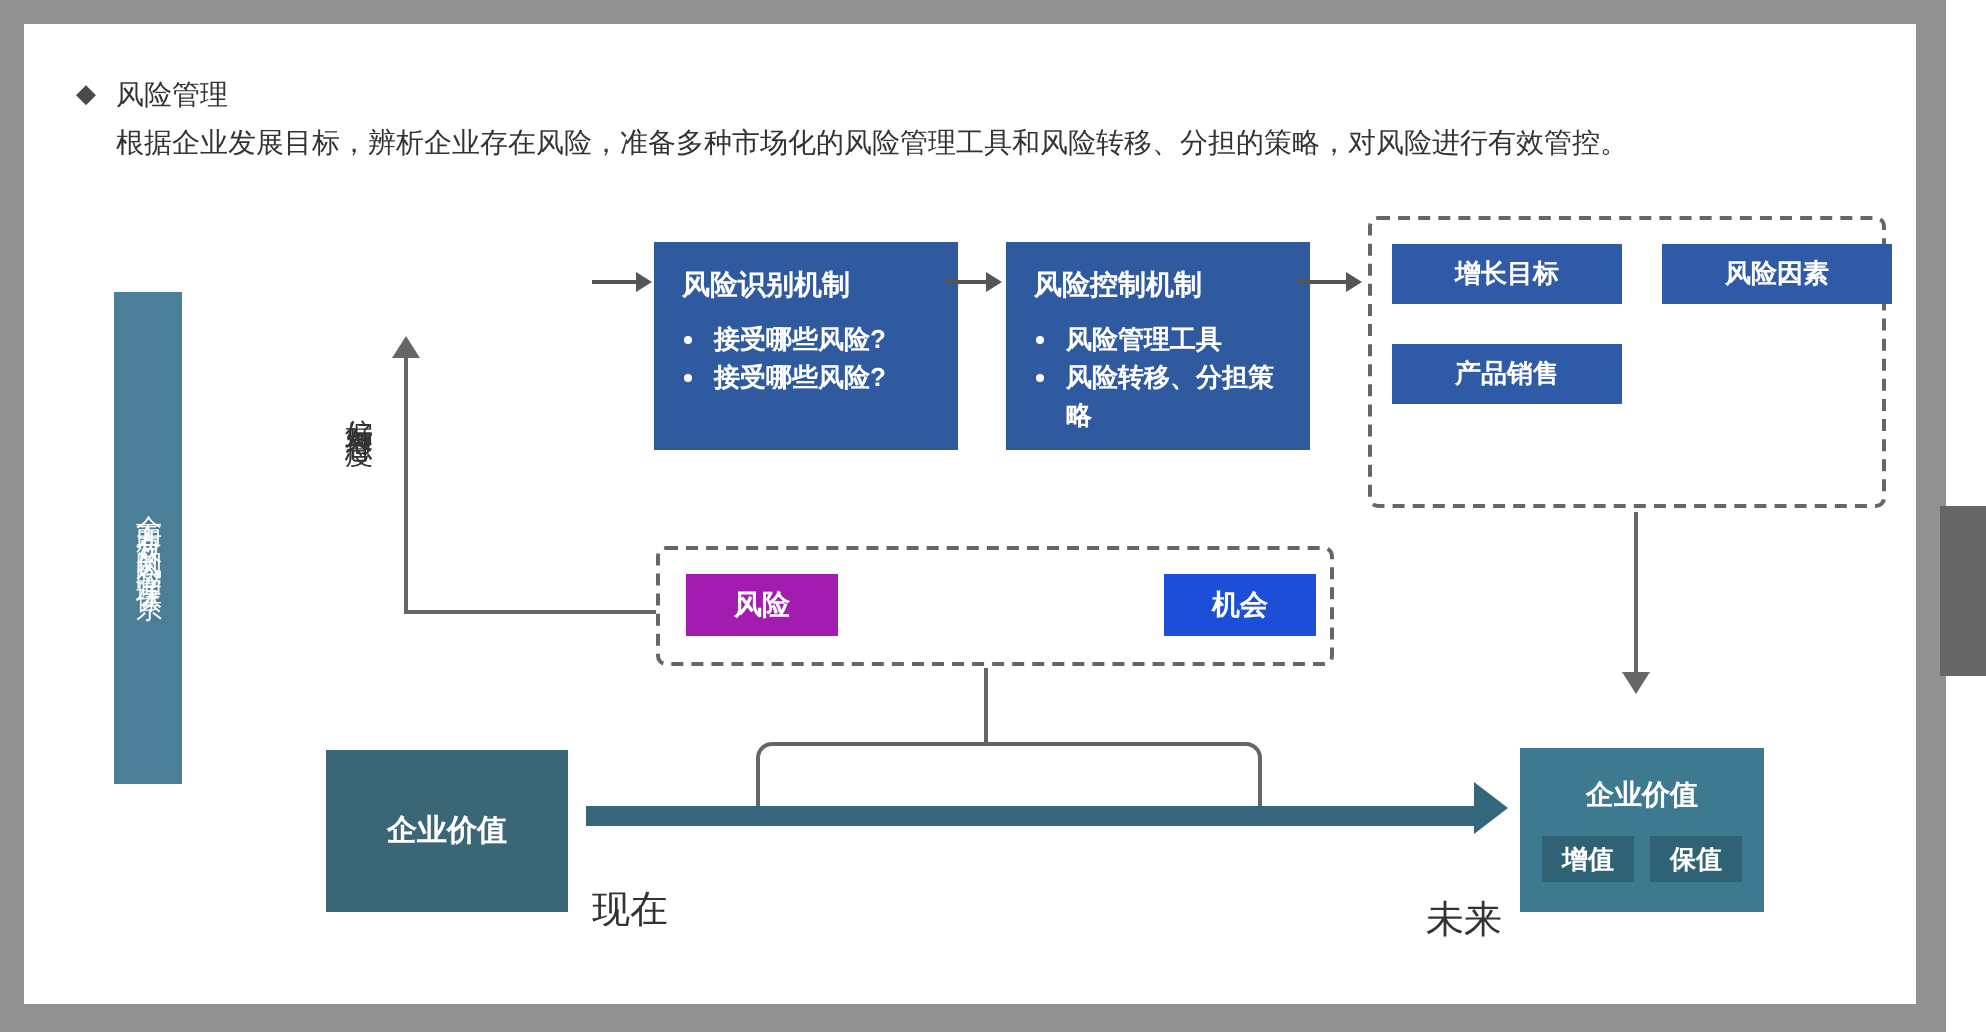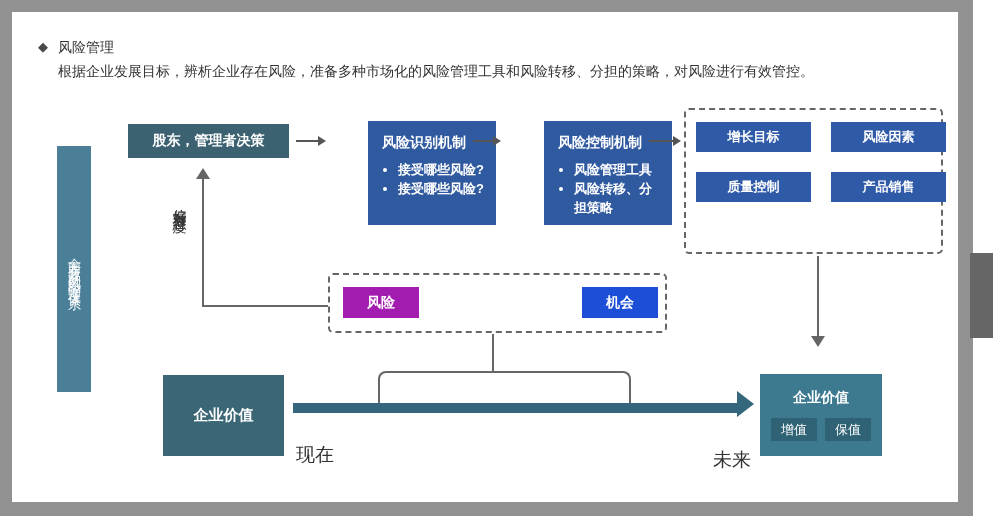--- a/index.html
+++ b/index.html
@@ -16,21 +16,21 @@
   .page-desc { position:absolute; left:58px; top:62px; font-size:14px; color:#333; line-height:18px; white-space:nowrap; }
 
   
   .vbar { position:absolute; left:57px; top:146px; width:34px; height:246px; background:#4a7f97;
           color:#fff; font-size:13px; letter-spacing:4px; writing-mode:vertical-rl; text-orientation:upright;
           display:flex; align-items:center; justify-content:center; }
 
   
   .decision-box { position:absolute; left:128px; top:124px; width:161px; height:34px; background:#3c6272;
                   color:#fff; font-weight:bold; font-size:14px; display:flex; align-items:center; justify-content:center; }
-  .mech-box { position:absolute; width:128px; height:104px; background:#2f5aa0; color:#fff; padding:13px 8px 0 14px;margin-left:41px; }
+  .mech-box { position:absolute; width:152px; height:104px; background:#2f5aa0; color:#fff; padding:13px 8px 0 14px; }
   .mech-box .mech-title { font-size:14px; font-weight:bold; line-height:16px; }
   .mech-box ul { margin:10px 0 0 16px; }
   .mech-box li { font-size:13px; font-weight:bold; line-height:19px; }
   #identify-box { left:327px; top:121px; }
   #control-box { left:503px; top:121px; }
 
   
   .hline { position:absolute; height:2px; background:#555; }
   .tri-right { position:absolute; width:0; height:0; border-top:5px solid transparent; border-bottom:5px solid transparent; border-left:8px solid #555; }
   .vline { position:absolute; width:2px; background:#666; }
@@ -63,41 +63,40 @@
   .t-arrow-bar { position:absolute; left:293px; top:403px; width:444px; height:10px; background:#34677c; }
   .t-arrow-head { position:absolute; left:737px; top:391px; width:0; height:0;
                   border-top:13px solid transparent; border-bottom:13px solid transparent; border-left:17px solid #34677c; }
 
   
   .value-now { position:absolute; left:163px; top:375px; width:121px; height:81px; background:#3a6676;
                color:#fff; font-weight:bold; font-size:15px; display:flex; align-items:center; justify-content:center; }
   .value-future { position:absolute; left:760px; top:374px; width:122px; height:82px; background:#3d7a90; text-align:center; }
   .value-future .vf-title { margin-top:15px; color:#fff; font-weight:bold; font-size:14px; }
   .vf-tags { display:flex; justify-content:center; gap:8px; margin-top:11px; }
-  .vf-tag { width:46px; height:23px; background:#2e6274; color:#fff; font-weight:normal; font-size:13px;
+  .vf-tag { width:46px; height:23px; background:#2e6274; color:#fff; font-weight:bold; font-size:13px;
             display:flex; align-items:center; justify-content:center; }
 
   .time-label { position:absolute; font-size:19px; color:#333; }
   #label-now { left:296px; top:442px; }
   #label-future { left:713px; top:447px; }
 </style>
 </head>
 <body>
 
 <div id="root">
   <div class="slide-frame"></div>
   <div class="slide-content"></div>
 
   <span class="diamond">◆</span>
   <div class="page-title">风险管理</div>
   <div class="page-desc">根据企业发展目标，辨析企业存在风险，准备多种市场化的风险管理工具和风险转移、分担的策略，对风险进行有效管控。</div>
 
   <div class="vbar">全面有效的风险管理体系</div>
 
-  <div class="decision-box">股东，管理者决策</div>
 
   <div class="hline" style="left:296px; top:140px; width:22px;"></div>
   <div class="tri-right" style="left:318px; top:136px;"></div>
 
   <div class="mech-box" id="identify-box">
     <div class="mech-title">风险识别机制</div>
     <ul>
       <li>接受哪些风险?</li>
       <li>接受哪些风险?</li>
     </ul>
@@ -114,21 +113,20 @@
     </ul>
   </div>
 
   <div class="hline" style="left:649px; top:140px; width:24px;"></div>
   <div class="tri-right" style="left:673px; top:136px;"></div>
 
   <div class="biz-panel">
     <div class="biz-grid">
       <div class="biz-box">增长目标</div>
       <div class="biz-box">风险因素</div>
-      <div class="biz-box">质量控制</div>
       <div class="biz-box">产品销售</div>
     </div>
   </div>
 
   <div class="pref-label">偏好与容忍度</div>
   <div class="tri-up" style="left:196px; top:168px;"></div>
   <div class="vline" style="left:202px; top:179px; height:128px;"></div>
   <div class="hline" style="left:202px; top:305px; width:126px; background:#666;"></div>
 
   <div class="u-panel"></div>

